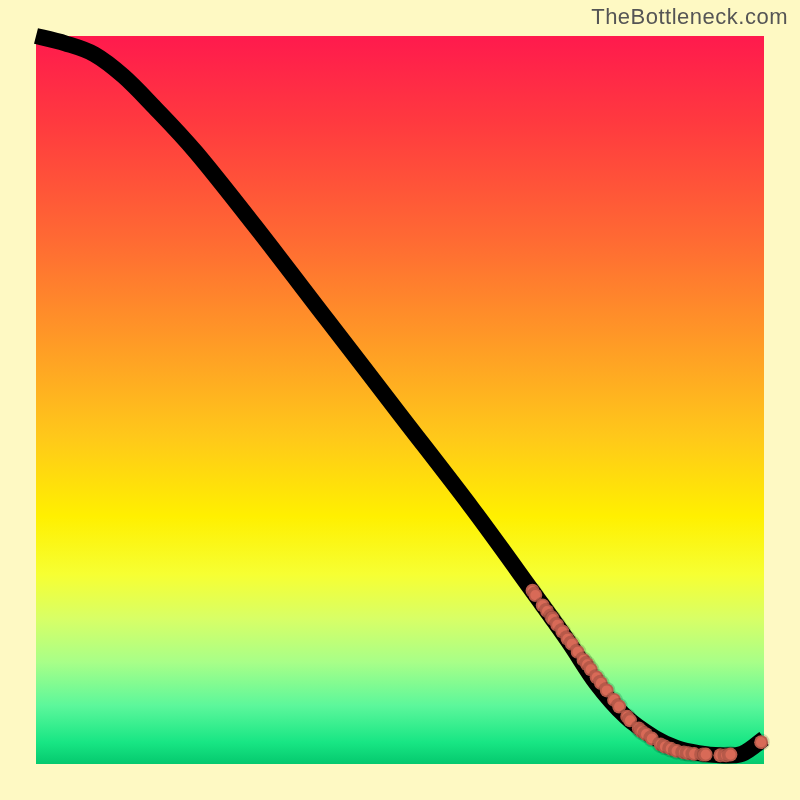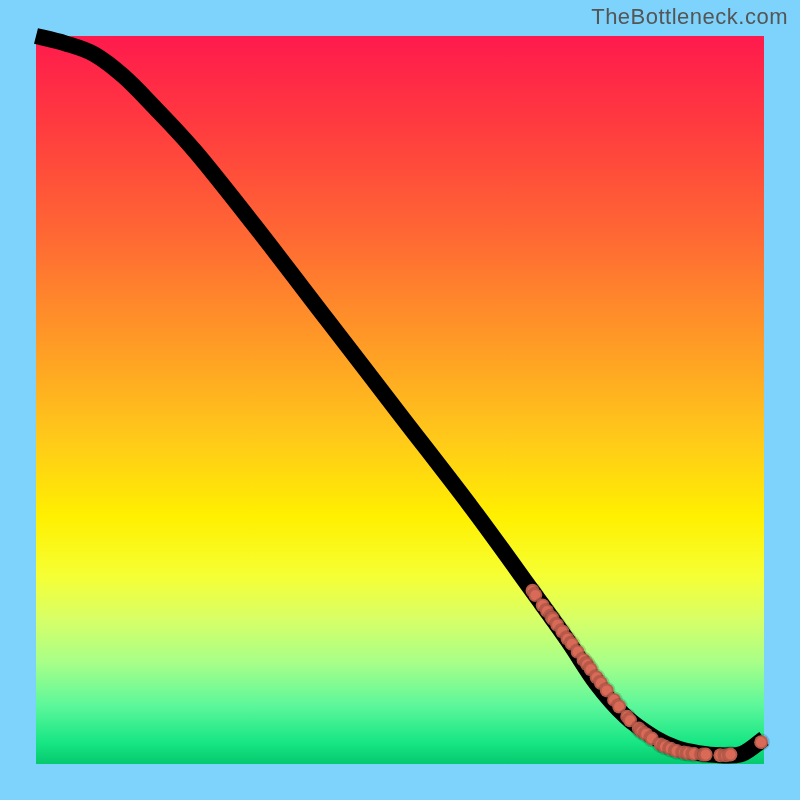--- a/index.html
+++ b/index.html
@@ -8,21 +8,21 @@
     width: 800px;
     height: 800px;
     background: #000;
     overflow: hidden;
     font-family: Arial, Helvetica, sans-serif;
   }
   .frame {
     position: relative;
     width: 800px;
     height: 800px;
-    background: #7dd3fc;
+    background: #fef9c3;
   }
   .watermark {
     position: absolute;
     top: 4px;
     right: 12px;
     color: #555;
     font-size: 22px;
     font-weight: 500;
     letter-spacing: 0.5px;
     user-select: none;

